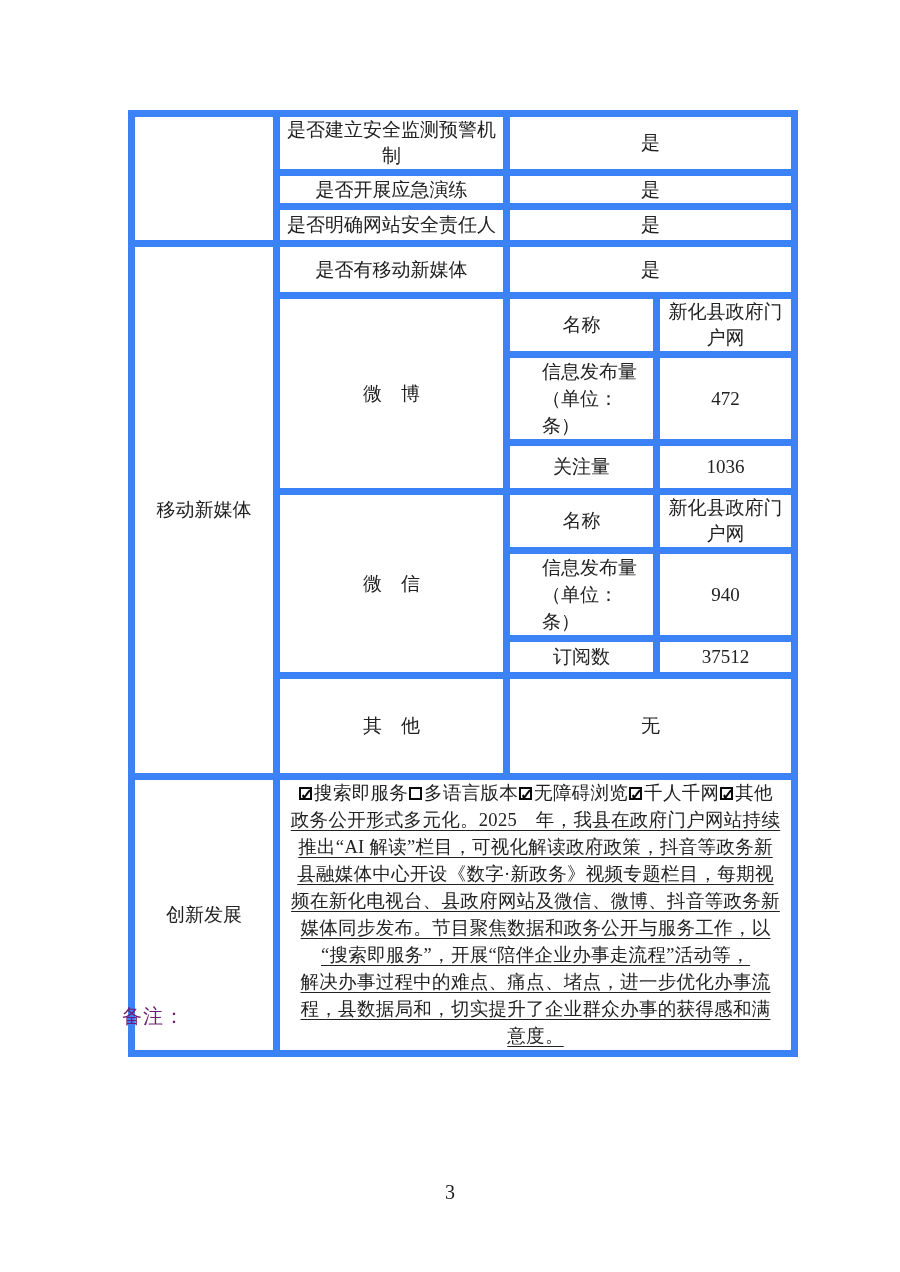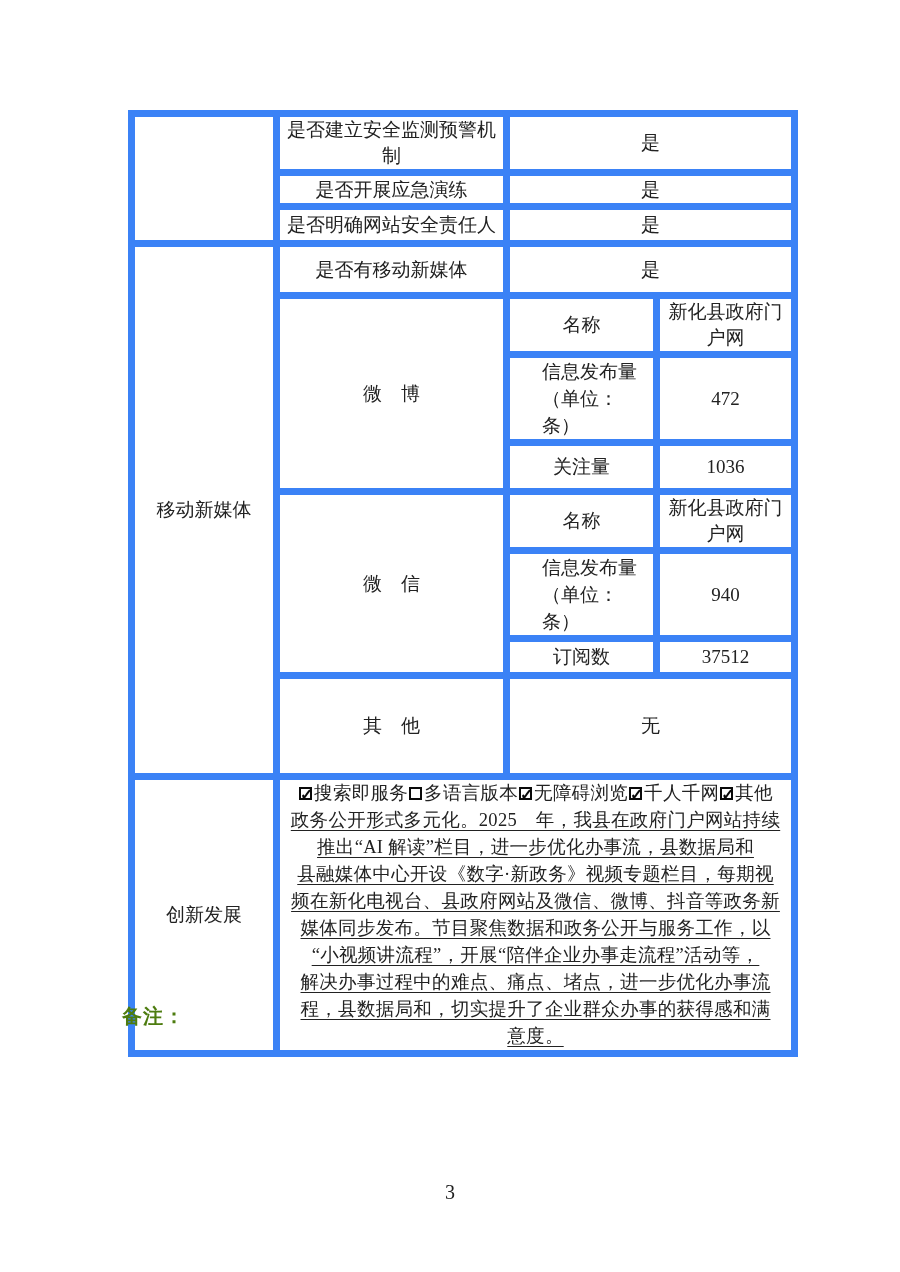--- a/index.html
+++ b/index.html
@@ -75,22 +75,22 @@
     position: absolute;
     top: -8px; left: -1px;
     font-size: 16px;
     font-weight: bold;
     color: #0a0a0a;
   }
   .remark {
     position: absolute;
     left: 122px; top: 1003px;
     font-size: 20px;
-    font-weight: bold;
-    color: #4d7c0f;
+    font-weight: normal;
+    color: #701a75;
     letter-spacing: 1px;
   }
   .page-number {
     position: absolute;
     left: 0; top: 1181px;
     width: 100%;
     text-align: center;
     font-size: 20px;
     color: #222222;
   }
@@ -172,25 +172,25 @@
       <td colspan="2">无</td>
     </tr>
 
     <tr class="h270">
       <td>创新发展</td>
       <td colspan="3" class="innovation-cell">
         <div class="inv-line">
           <span class="cb" data-state="checked"></span><span>搜索即服务</span><span class="cb" data-state="unchecked"></span><span>多语言版本</span><span class="cb" data-state="checked"></span><span>无障碍浏览</span><span class="cb" data-state="checked"></span><span>千人千网</span><span class="cb" data-state="checked"></span><span>其他</span>
         </div>
         <div class="inv-line u">政务公开形式多元化。2025　年，我县在政府门户网站持续</div>
-        <div class="inv-line u">推出“AI 解读”栏目，进一步优化办事流，县数据局和</div>
+        <div class="inv-line u">推出“AI 解读”栏目，可视化解读政府政策，抖音等政务新</div>
         <div class="inv-line u">县融媒体中心开设《数字·新政务》视频专题栏目，每期视</div>
         <div class="inv-line u">频在新化电视台、县政府网站及微信、微博、抖音等政务新</div>
         <div class="inv-line u">媒体同步发布。节目聚焦数据和政务公开与服务工作，以</div>
-        <div class="inv-line u">“小视频讲流程”，开展“陪伴企业办事走流程”活动等，</div>
+        <div class="inv-line u">“搜索即服务”，开展“陪伴企业办事走流程”活动等，</div>
         <div class="inv-line u">解决办事过程中的难点、痛点、堵点，进一步优化办事流</div>
         <div class="inv-line u">程，县数据局和，切实提升了企业群众办事的获得感和满</div>
         <div class="inv-line u">意度。</div>
       </td>
     </tr>
   </tbody>
     </table>
 
   <div class="remark">备注：</div>
   <div class="page-number">3</div>

